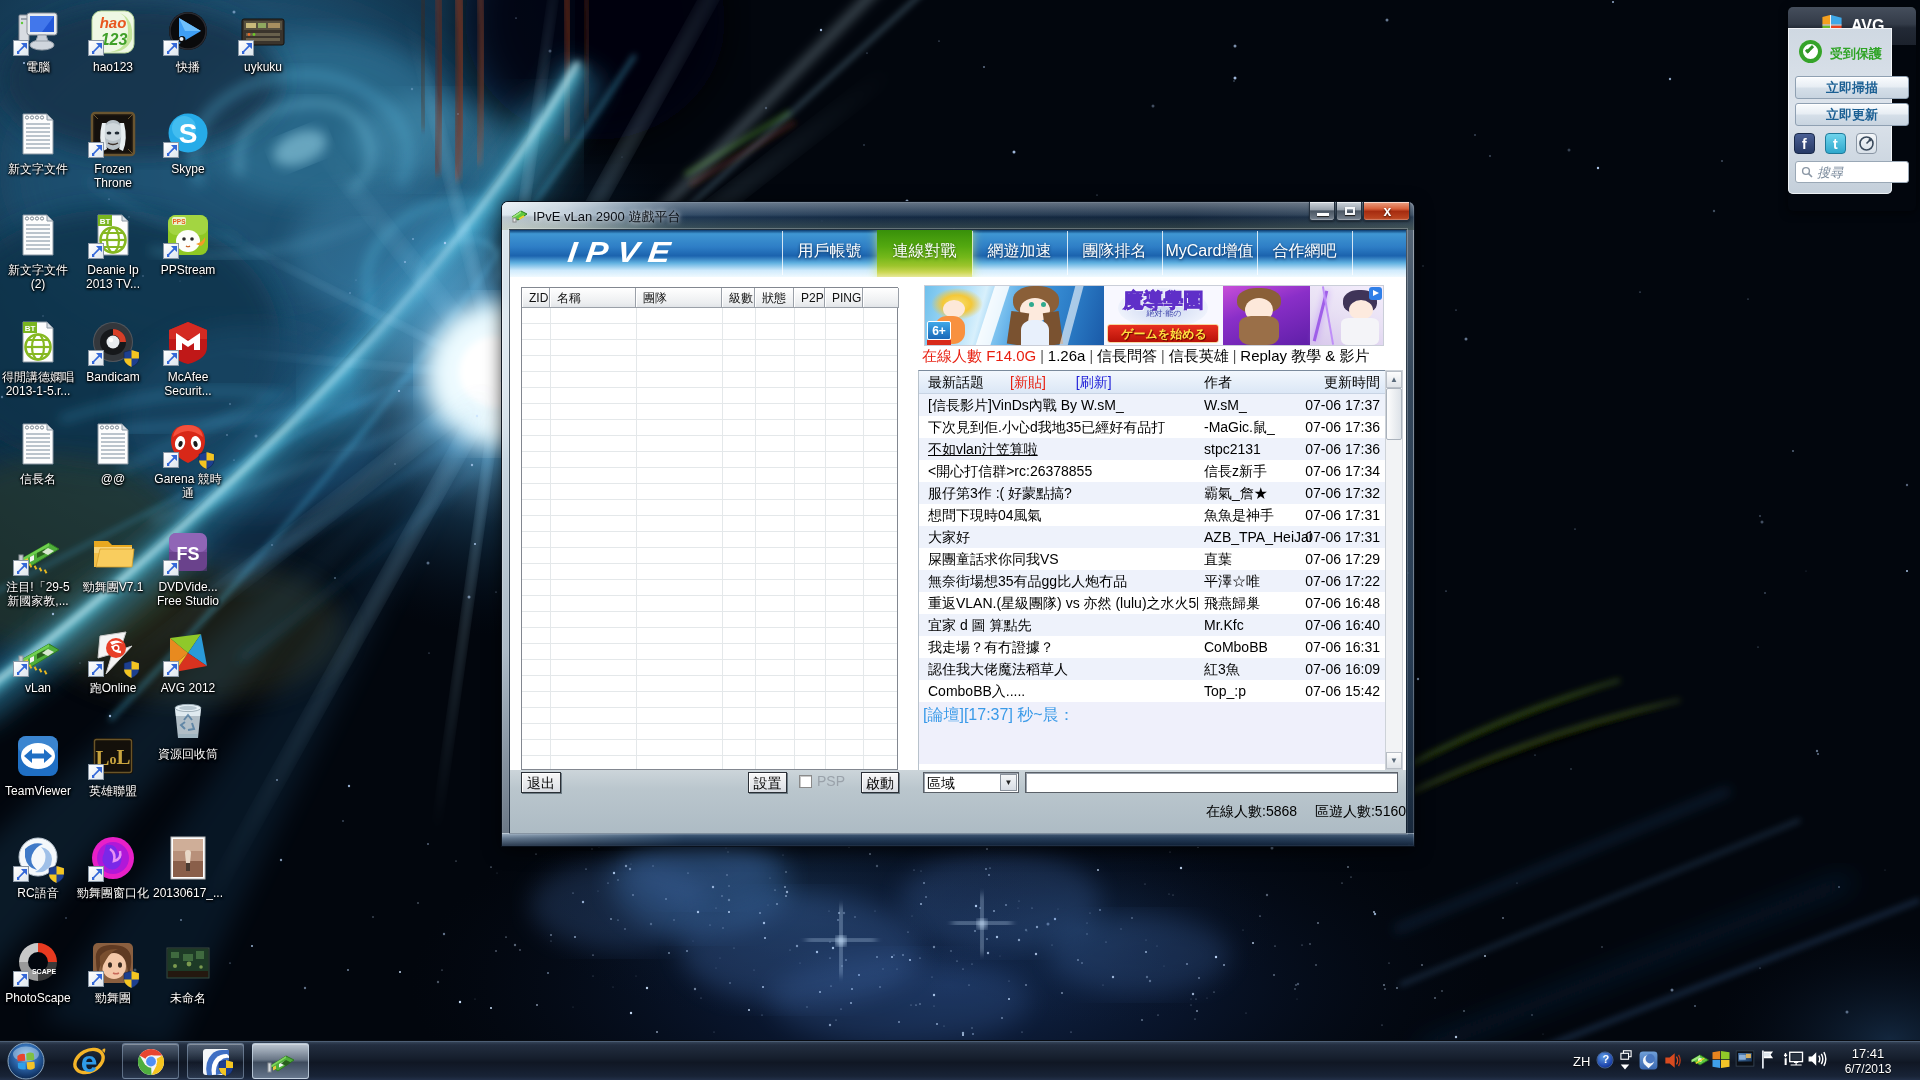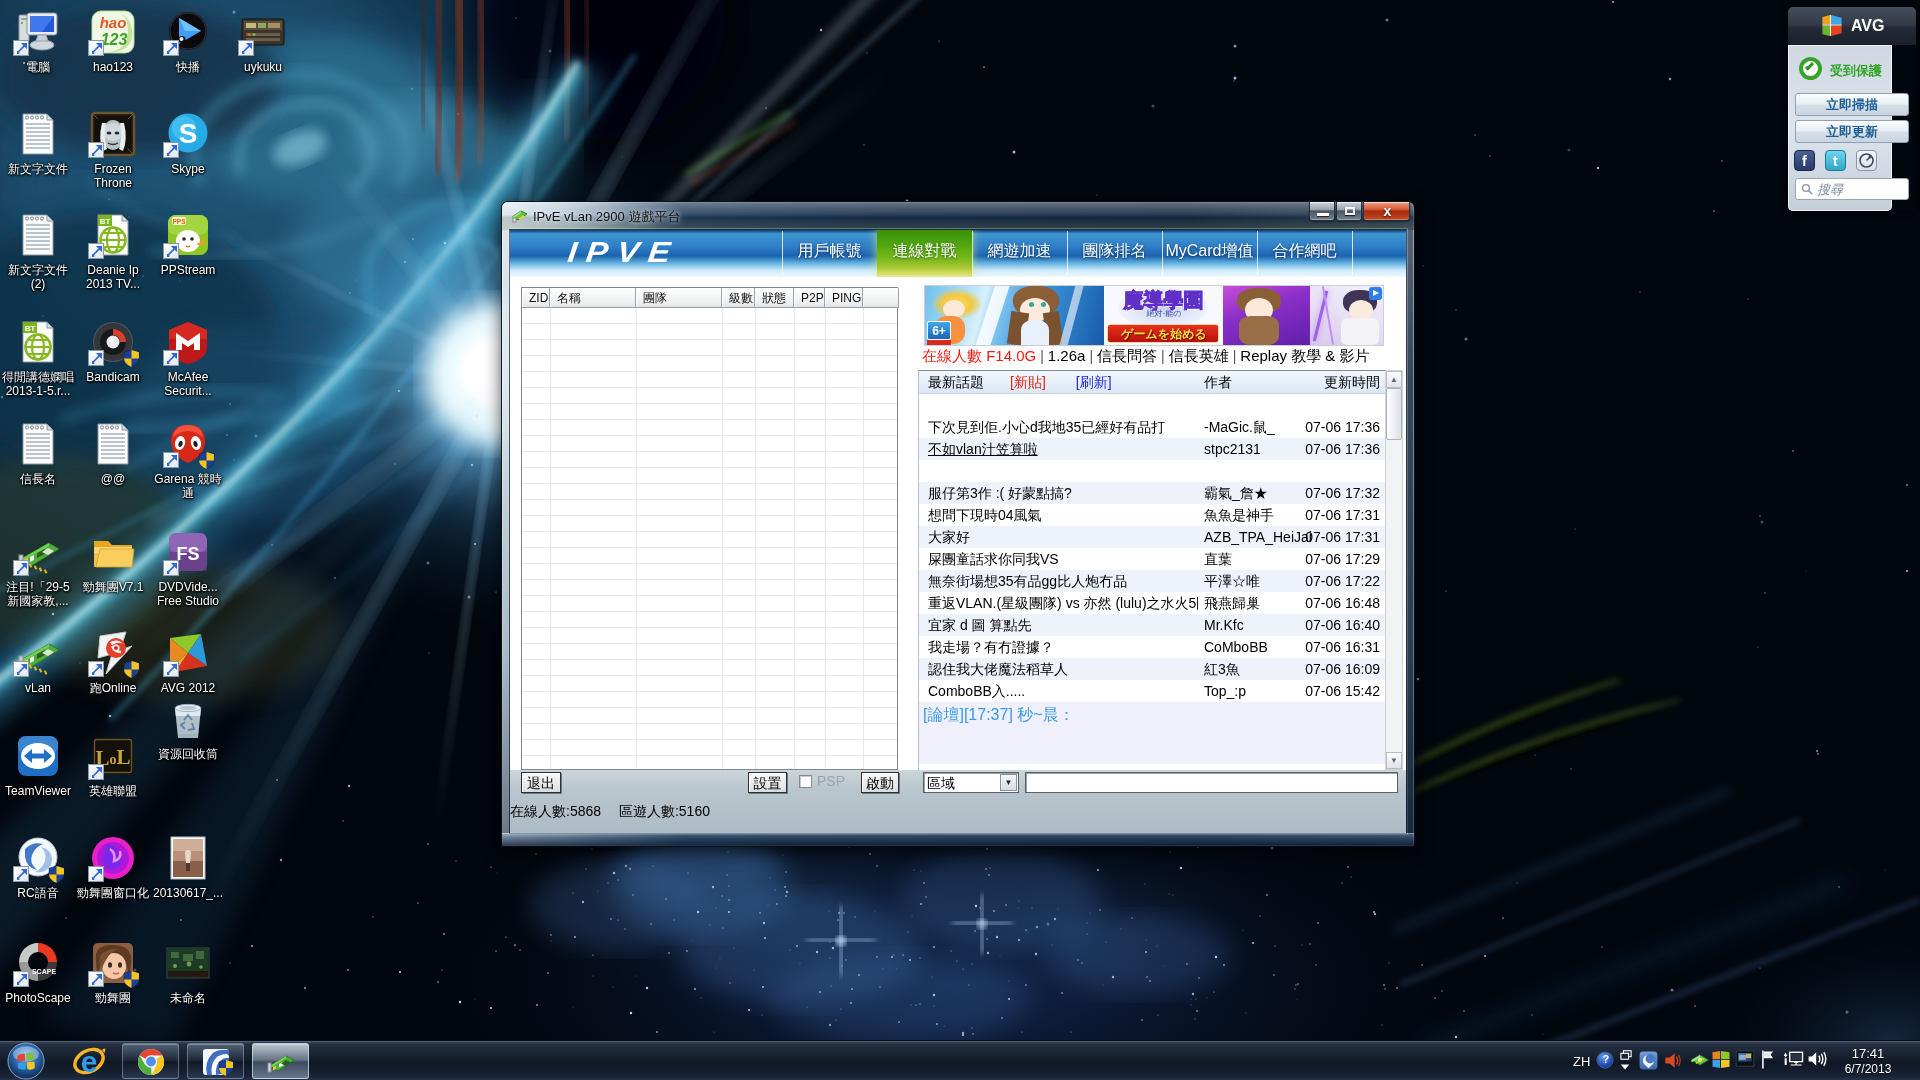--- a/index.html
+++ b/index.html
@@ -607,21 +607,21 @@
 #chat{position:absolute;left:0;top:331px;width:467px;height:62px;background:#eff0fb}
 #fsb{position:absolute;left:875px;top:140px;width:18px;height:400px;background:#f2f3f5;border:1px solid #cdd2d8}
 .sbbtn{position:absolute;left:0;width:16px;height:17px;background:linear-gradient(180deg,#fdfdfd,#dfe3e8);border:1px solid #b8bec6;font-size:8px;color:#5a6a7a;text-align:center;line-height:16px}
 .sbthumb{position:absolute;left:0;top:17px;width:16px;height:52px;background:linear-gradient(90deg,#fdfdfd,#dde2e8);border:1px solid #aab2bc;border-radius:2px}
 
 #gstrip{position:absolute;left:0;top:540px;width:896px;height:63px;background:linear-gradient(180deg,#ccd5da 0%,#bac6cd 30%,#adbbc4 100%)}
 .wbtn{position:absolute;height:21px;background:linear-gradient(180deg,#f8f8f8,#e4e6ea 70%,#d8dce2);border:1px solid #2a2f36;box-shadow:1px 1px 0 rgba(90,105,115,.8),inset 1px 1px 0 #fff;font-size:14px;color:#000;text-align:center;line-height:20px;z-index:3}
 #combo{position:absolute;left:413px;top:542px;width:96px;height:21px;background:#fff;border:1px solid #5a6068;box-shadow:inset 1px 1px 0 #9aa2ac;font-size:14px;z-index:3}
 #combobtn{position:absolute;right:1px;top:1px;width:17px;height:17px;background:linear-gradient(180deg,#f4f6f8,#d8dde4);border:1px solid #8a929c;font-size:8px;color:#222;text-align:center;line-height:16px}
 #inputbox{position:absolute;left:515px;top:542px;width:373px;height:21px;background:#fff;border:1px solid #5a6068;box-shadow:inset 1px 1px 0 #9aa2ac;z-index:3}
-#statusline{position:absolute;left:0;top:573px;width:896px;text-align:left;font-size:14px;color:#000;z-index:3}
+#statusline{position:absolute;left:0;top:573px;width:896px;text-align:right;font-size:14px;color:#000;z-index:3}
 </style>
 <div class="ico" style="left:-8px;top:9px">
     <div class="im sc"><svg width="46" height="46" viewBox="0 0 46 46">
         <rect x="4" y="6" width="10" height="26" rx="1" fill="#d8dce2" stroke="#8a9099"></rect>
         <rect x="6" y="9" width="6" height="2" fill="#9aa2ac"></rect>
         <circle cx="7" cy="14" r="1.2" fill="#5fc838"></circle>
         <g>
           <rect x="12" y="4" width="30" height="22" rx="2.5" fill="#e8ecf0" stroke="#8a9099"></rect>
           <rect x="15" y="7" width="24" height="16" fill="#2458d8"></rect>
           <path d="M15,7 L39,7 L27,23 L15,23 Z" fill="#4a80f0" opacity=".8"></path>
@@ -1155,29 +1155,39 @@
       <div class="abs" style="left:104px;top:0px;width:2px;height:59px;background:#bf8ff8;transform:rotate(-10deg)"></div>
       <div class="abs" style="right:1px;top:1px;width:13px;height:13px;border-radius:3px;background:#2f7fe8">
             <div style="position:absolute;left:4px;top:3px;width:0;height:0;border-left:6px solid #fff;border-top:3.5px solid transparent;border-bottom:3.5px solid transparent"></div>
           </div>
     </div>
   </div>
   <div id="redline"><span style="color:#e81f10">在線人數 F14.0G</span><span class="sep">|</span>1.26a<span class="sep">|</span>信長問答<span class="sep">|</span>信長英雄<span class="sep">|</span>Replay 教學 &amp; 影片</div>
 
   <div id="forum">
    <div id="fhdr">最新話題<span style="color:#e81f10;margin-left:26px">[新貼]</span><span style="color:#1f1fd8;margin-left:30px">[刷新]</span><span class="abs" style="left:285px">作者</span><span class="abs" style="right:6px">更新時間</span></div>
+<div class="frow" style="top:23px;background:#eef2fb">
+          <span class="ft" style="">[信長影片]VinDs內戰 By W.sM_</span>
+          <span class="fa">W.sM_</span>
+          <span class="fm">07-06 17:37</span>
+        </div>
 <div class="frow" style="top:45px;background:#ffffff">
           <span class="ft" style="">下次見到佢.小心d我地35已經好有品打</span>
           <span class="fa">-MaGic.鼠_</span>
           <span class="fm">07-06 17:36</span>
         </div>
 <div class="frow" style="top:67px;background:#eef2fb">
           <span class="ft" style="text-decoration:underline;">不如vlan汁笠算啦</span>
           <span class="fa">stpc2131</span>
           <span class="fm">07-06 17:36</span>
+        </div>
+<div class="frow" style="top:89px;background:#ffffff">
+          <span class="ft" style="">&lt;開心打信群&gt;rc:26378855</span>
+          <span class="fa">信長z新手</span>
+          <span class="fm">07-06 17:34</span>
         </div>
 <div class="frow" style="top:111px;background:#eef2fb">
           <span class="ft" style="">服仔第3作 :( 好蒙點搞?</span>
           <span class="fa">霸氣_詹★</span>
           <span class="fm">07-06 17:32</span>
         </div>
 <div class="frow" style="top:133px;background:#ffffff">
           <span class="ft" style="">想問下現時04風氣</span>
           <span class="fa">魚魚是神手</span>
           <span class="fm">07-06 17:31</span>
@@ -1402,21 +1412,21 @@
         <path d="M13,6 Q15.5,10 13,14" stroke="#fff" stroke-width="1.7" fill="none"></path>
         <path d="M16,4 Q19.5,10 16,16" stroke="#fff" stroke-width="1.7" fill="none"></path>
         <path d="M19,2 Q23.5,10 19,18" stroke="#fff" stroke-width="1.7" fill="none"></path>
       </svg>
   <div class="abs clk" style="left:270px;top:5px;width:60px;text-align:center;color:#fff;font-size:13px;text-shadow:0 1px 1px #000">17:41<br><span style="font-size:12px">6/7/2013</span></div>
  </div>
 </div>
 <style>
 #avg{position:absolute;left:1788px;top:7px;width:128px;height:204px;border-radius:5px;box-shadow:0 2px 8px rgba(0,0,0,.6)}
 #avghdr{position:absolute;left:0;top:0;width:128px;height:38px;border-radius:5px 5px 0 0;background:linear-gradient(180deg,#454e5c 0%,#333b48 45%,#232a36 55%,#1b212c 100%);text-align:center;padding-top:7px}
-#avgbody{position:absolute;left:0;top:38px;width:104px;height:166px;border-radius:0 0 5px 5px;background:linear-gradient(180deg,#cfd8e2 0%,#dde4ec 50%,#c4cfda 100%);box-shadow:inset 0 0 0 1px rgba(255,255,255,.7)}
+#avgbody{position:absolute;left:0;top:21px;width:104px;height:166px;border-radius:0 0 5px 5px;background:linear-gradient(180deg,#cfd8e2 0%,#dde4ec 50%,#c4cfda 100%);box-shadow:inset 0 0 0 1px rgba(255,255,255,.7)}
 .avgbtn{position:absolute;left:7px;width:114px;height:23px;border:1px solid #8fa0b2;border-radius:3px;background:linear-gradient(180deg,#fafcfe 0%,#e8eef4 45%,#d4dee8 55%,#c8d4e0 100%);font-size:13px;font-weight:bold;color:#1b5f93;text-align:center;line-height:22px;box-shadow:inset 0 1px 0 #fff}
 #avgsearch{position:absolute;left:7px;top:133px;width:114px;height:22px;border:1px solid #9aa8b6;border-radius:3px;background:#fff}
 #taskbar{position:absolute;left:0;top:1040px;width:1920px;height:40px;background:linear-gradient(180deg,#3a4a5e 0%,#232e40 10%,#151e2c 45%,#101724 55%,#182336 90%,#223048 100%);border-top:1px solid #080c12;box-shadow:inset 0 1px 0 rgba(120,140,165,.35)}
 .tbtn{position:absolute;top:2px;height:36px;border-radius:3px;border:1px solid rgba(135,155,180,.6);background:linear-gradient(180deg,rgba(170,190,212,.35),rgba(90,110,135,.18) 46%,rgba(25,35,52,.28) 54%,rgba(90,110,140,.25));box-shadow:inset 0 1px 0 rgba(255,255,255,.3)}
 .atbtn{background:linear-gradient(180deg,rgba(225,235,245,.8),rgba(175,192,210,.55) 46%,rgba(120,140,165,.45) 54%,rgba(165,185,208,.55));border-color:rgba(200,215,230,.8)}
 .tray{position:absolute;top:0;height:40px}
 .tray>svg,.tray>div{transform:scale(.85)}
 .tray>div.clk{transform:none}
 </style>
 

